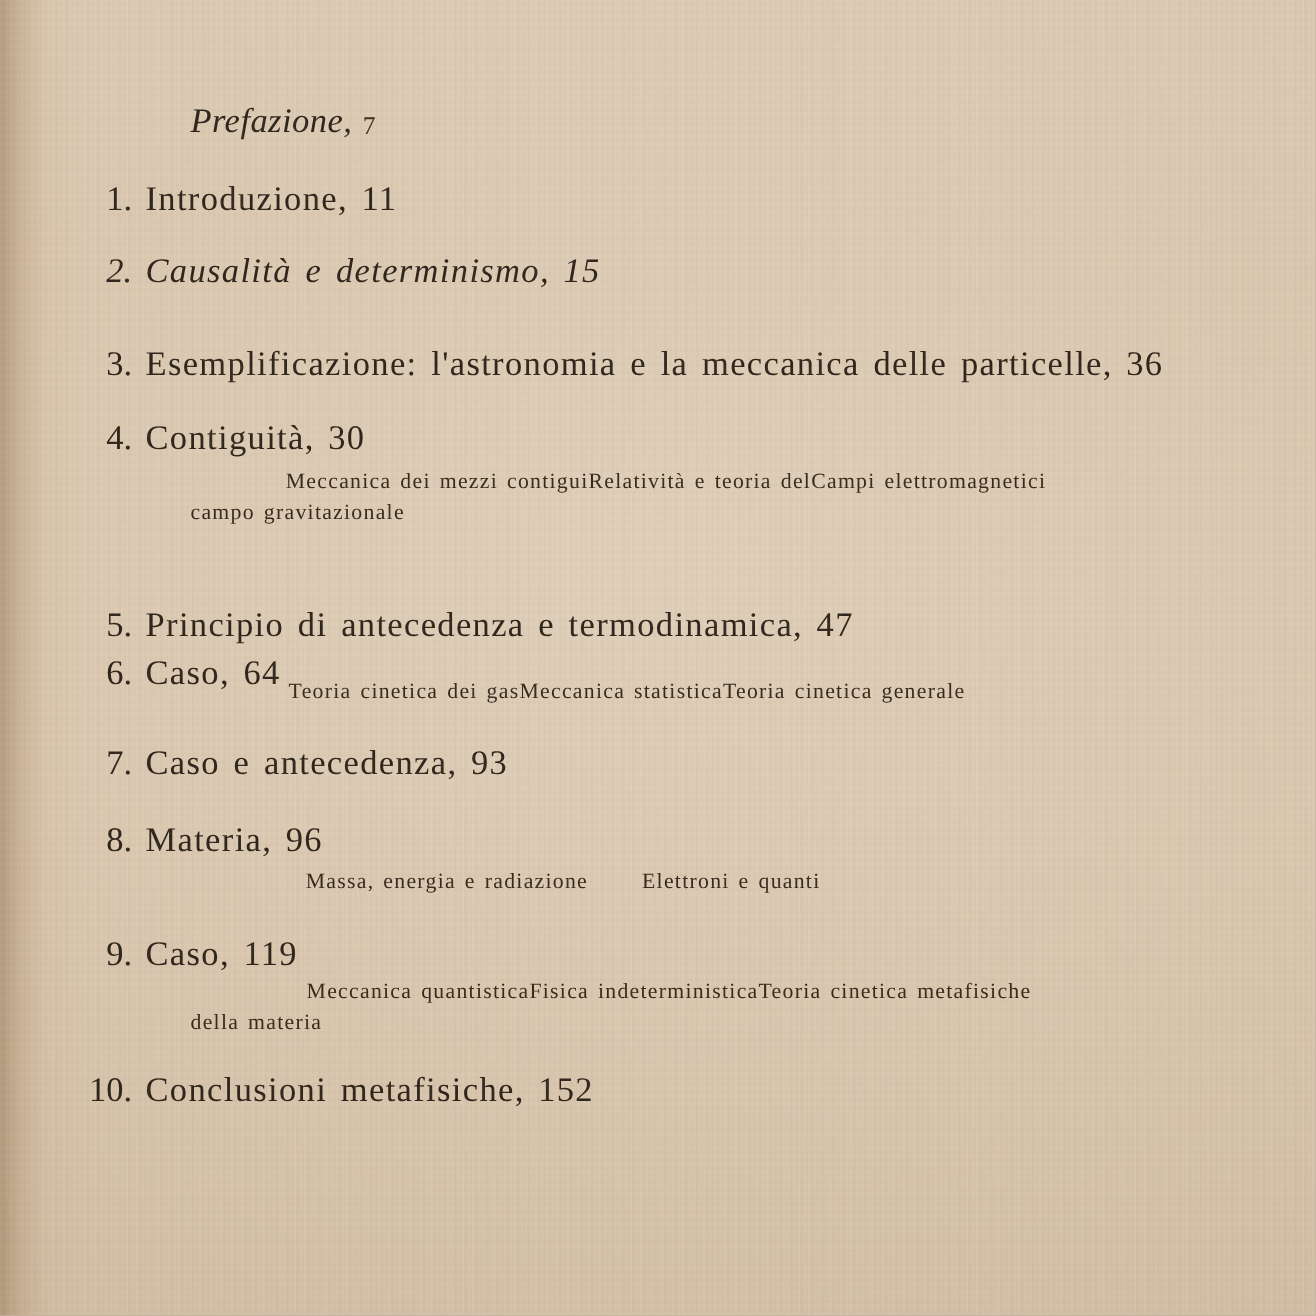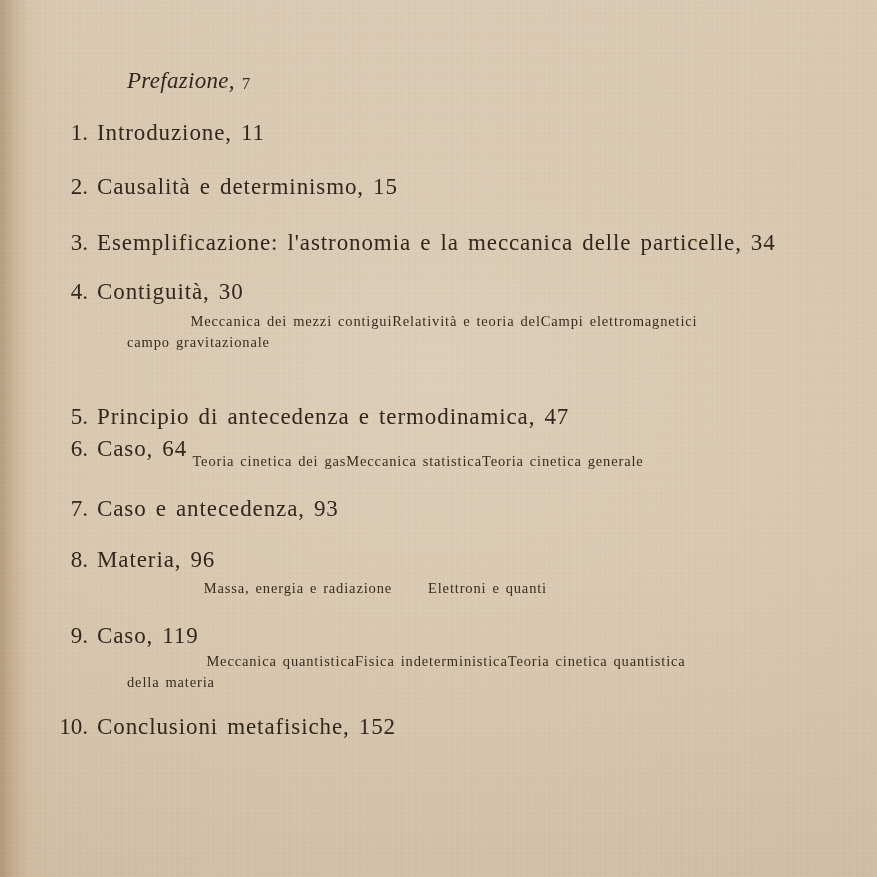--- a/index.html
+++ b/index.html
@@ -158,29 +158,29 @@
     <div class="preface">
       <span class="pf-title">Prefazione,</span><span class="pf-page">7</span>
     </div>
 
     <div class="entry" style="top:120px;text-decoration:underline;">
       <span class="entry-line">
         <span class="num">1.</span><span class="title">Introduzione,</span><span class="title tpage">11</span>
       </span>
     </div>
 
-    <div class="entry" style="top:174px;">
+    <div class="entry" style="top:168px;font-style:italic;">
       <span class="entry-line">
         <span class="num">2.</span><span class="title">Causalità e determinismo,</span><span class="title tpage">15</span>
       </span>
     </div>
 
     <div class="entry" style="top:230px;">
       <span class="entry-line">
-        <span class="num">3.</span><span class="title">Esemplificazione: l'astronomia e la meccanica delle particelle,</span><span class="title tpage">34</span>
+        <span class="num">3.</span><span class="title">Esemplificazione: l'astronomia e la meccanica delle particelle,</span><span class="title tpage">36</span>
       </span>
     </div>
 
     <div class="entry" style="top:279px;">
       <span class="entry-line">
         <span class="num">4.</span><span class="title">Contiguità,</span><span class="title tpage">30</span>
       </span>
     </div>
     <div class="subs" style="top:311px;">
       <div class="row">
@@ -230,21 +230,21 @@
 
     <div class="entry" style="top:623px;">
       <span class="entry-line">
         <span class="num">9.</span><span class="title">Caso,</span><span class="title tpage">119</span>
       </span>
     </div>
     <div class="subs" style="top:651px; width:638px;">
       <div class="row">
         <span class="sub">Meccanica quantistica</span>
         <span class="sub">Fisica indeterministica</span>
-        <span class="sub">Teoria cinetica quantistica</span>
+        <span class="sub">Teoria cinetica metafisiche</span>
       </div>
       <div class="cont">della materia</div>
     </div>
 
     <div class="entry" style="top:714px;">
       <span class="entry-line">
         <span class="num">10.</span><span class="title">Conclusioni metafisiche,</span><span class="title tpage">152</span>
       </span>
     </div>
 

